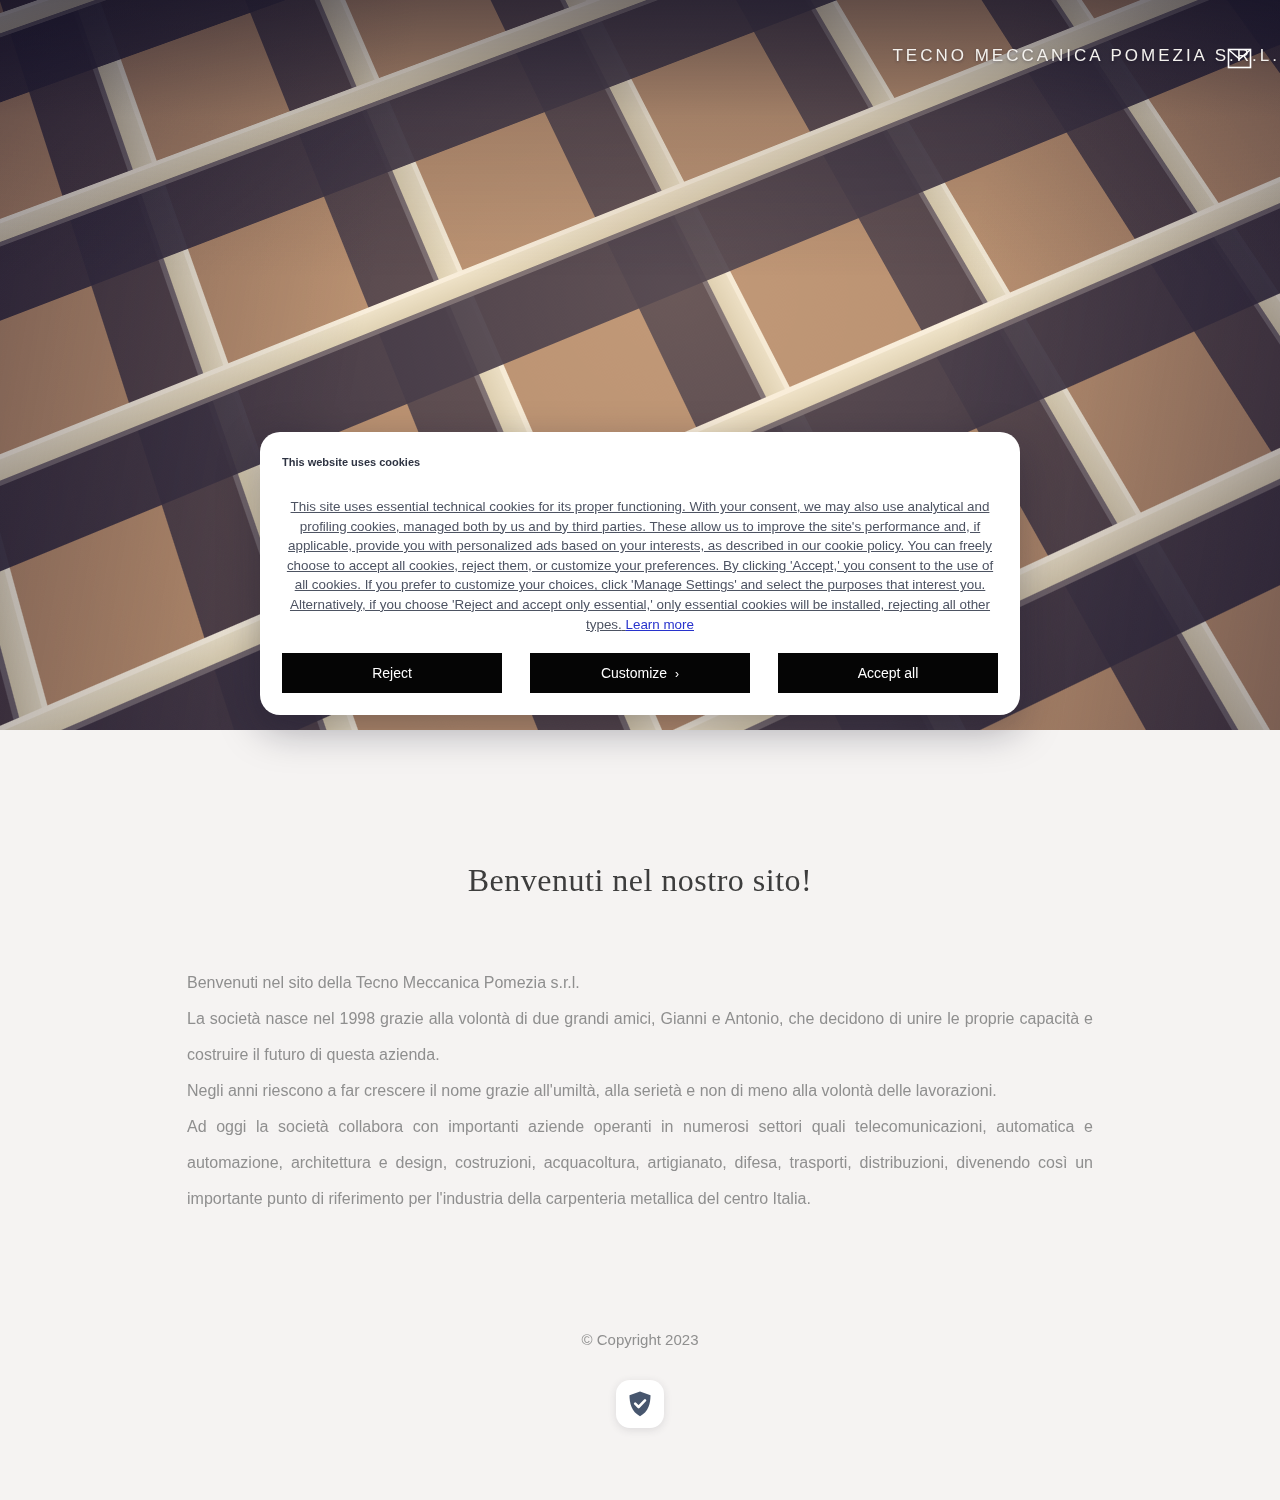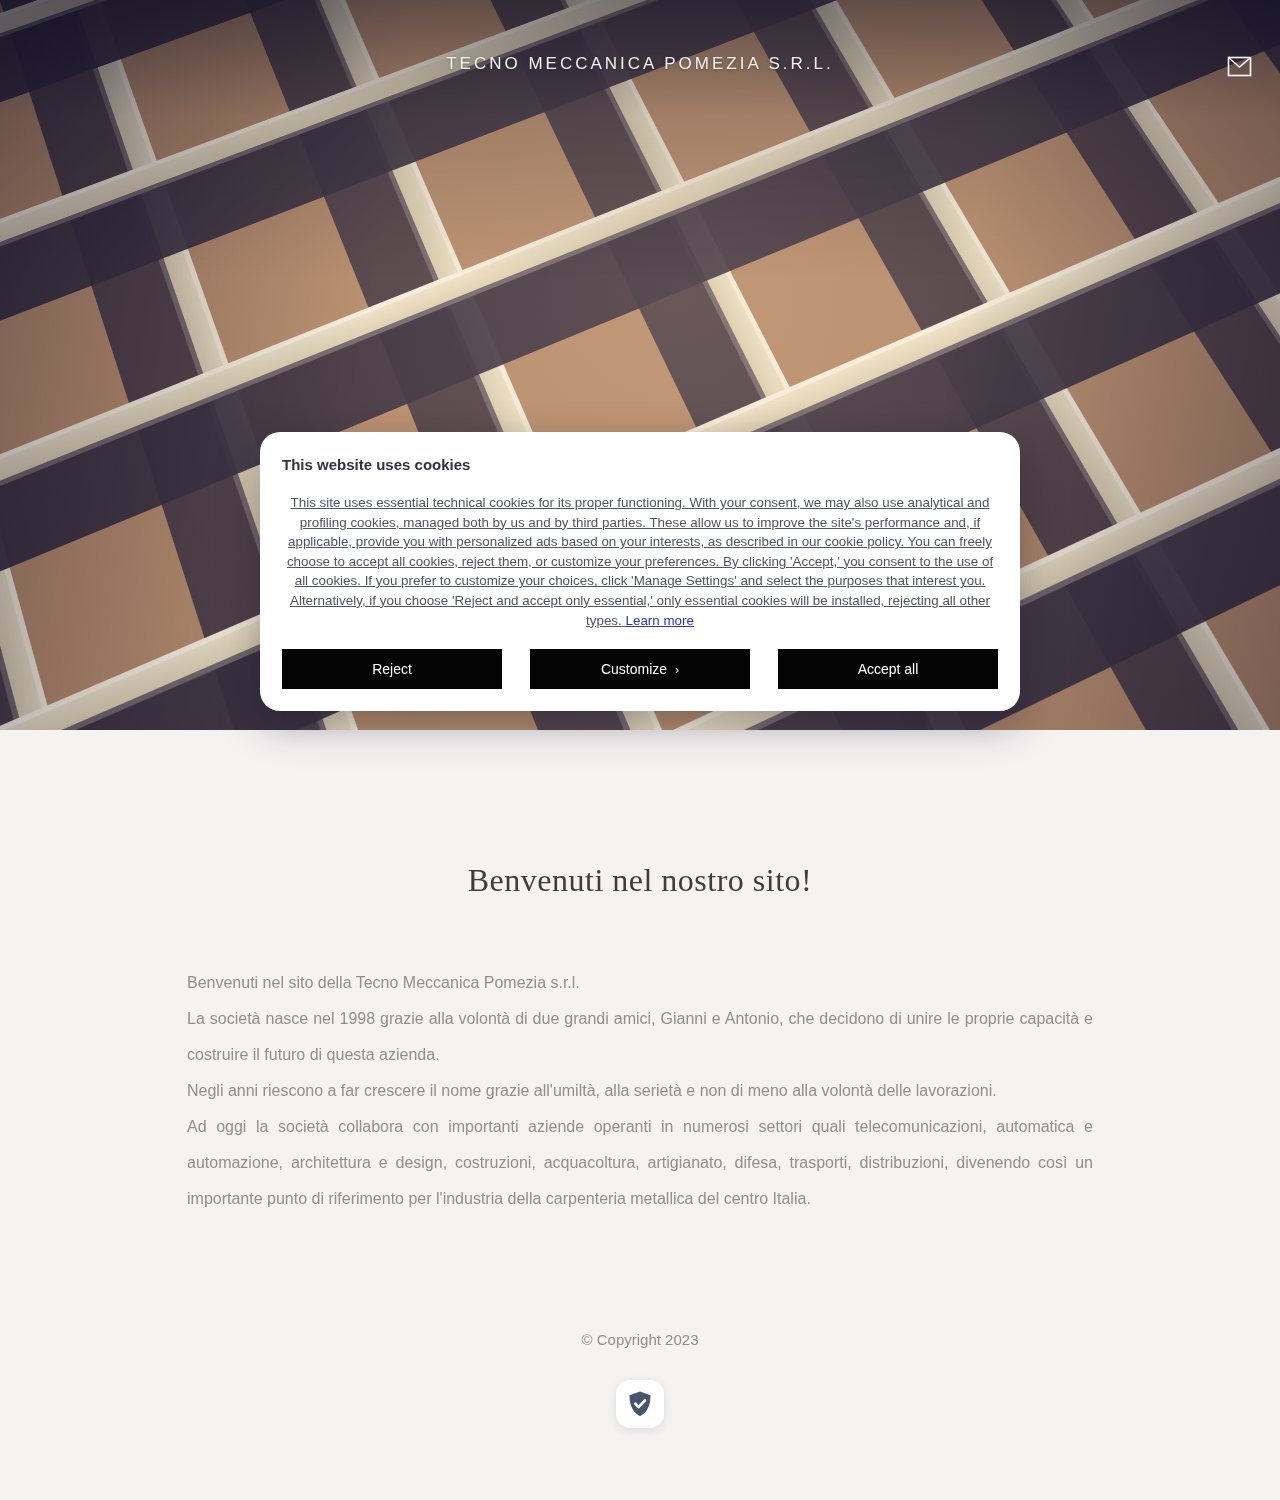--- a/index.html
+++ b/index.html
@@ -47,23 +47,23 @@
   }
   .hero-shade {
     position:absolute; inset:0;
     background:
       linear-gradient(to bottom, rgba(12,11,30,0.5) 0%, rgba(12,11,30,0.15) 16%, rgba(0,0,0,0) 38%),
       linear-gradient(100deg, rgba(18,14,38,0.35), rgba(0,0,0,0) 30%, rgba(0,0,0,0) 72%, rgba(18,14,38,0.35));
   }
 
   
   .site-header {
-    position:absolute; top:12px; left:0; right:0;
+    position:absolute; top:4px; left:0; right:0;
     height:110px; z-index:5;
-    display:flex; align-items:flex-start; justify-content:center;
+    display:flex; align-items:flex-start; justify-content:flex-end;
   }
   .site-title {
     margin-top:42px;
     color:#f4f2ee;
     font-size:17px; font-weight:500;
     letter-spacing:3px;
     text-shadow:0 1px 3px rgba(20,20,40,0.35);
   }
   .mail-btn {
     position:absolute; top:40px; right:26px;
@@ -76,22 +76,22 @@
   .cookie-dialog {
     position:absolute; top:432px; left:0; right:0;
     margin:0 auto; width:760px;
     background:#ffffff;
     border-radius:20px;
     box-shadow:0 14px 40px rgba(15,15,35,0.35);
     padding:24px 22px 22px 22px;
     z-index:10;
   }
   .cookie-title {
-    font-size:15px; font-weight:700; color:#2e3342;
-    margin-bottom:20px;
+    font-size:11px; font-weight:700; color:#2e3342;
+    margin-bottom:29px;
   }
   .cookie-body {
     font-size:13.4px; line-height:19.6px; color:#4d5362;
     text-align:center;
     text-decoration:underline;
   }
   .learn-more {
     color:#2833cc; text-decoration:underline; cursor:pointer;
   }
   .cookie-buttons {

